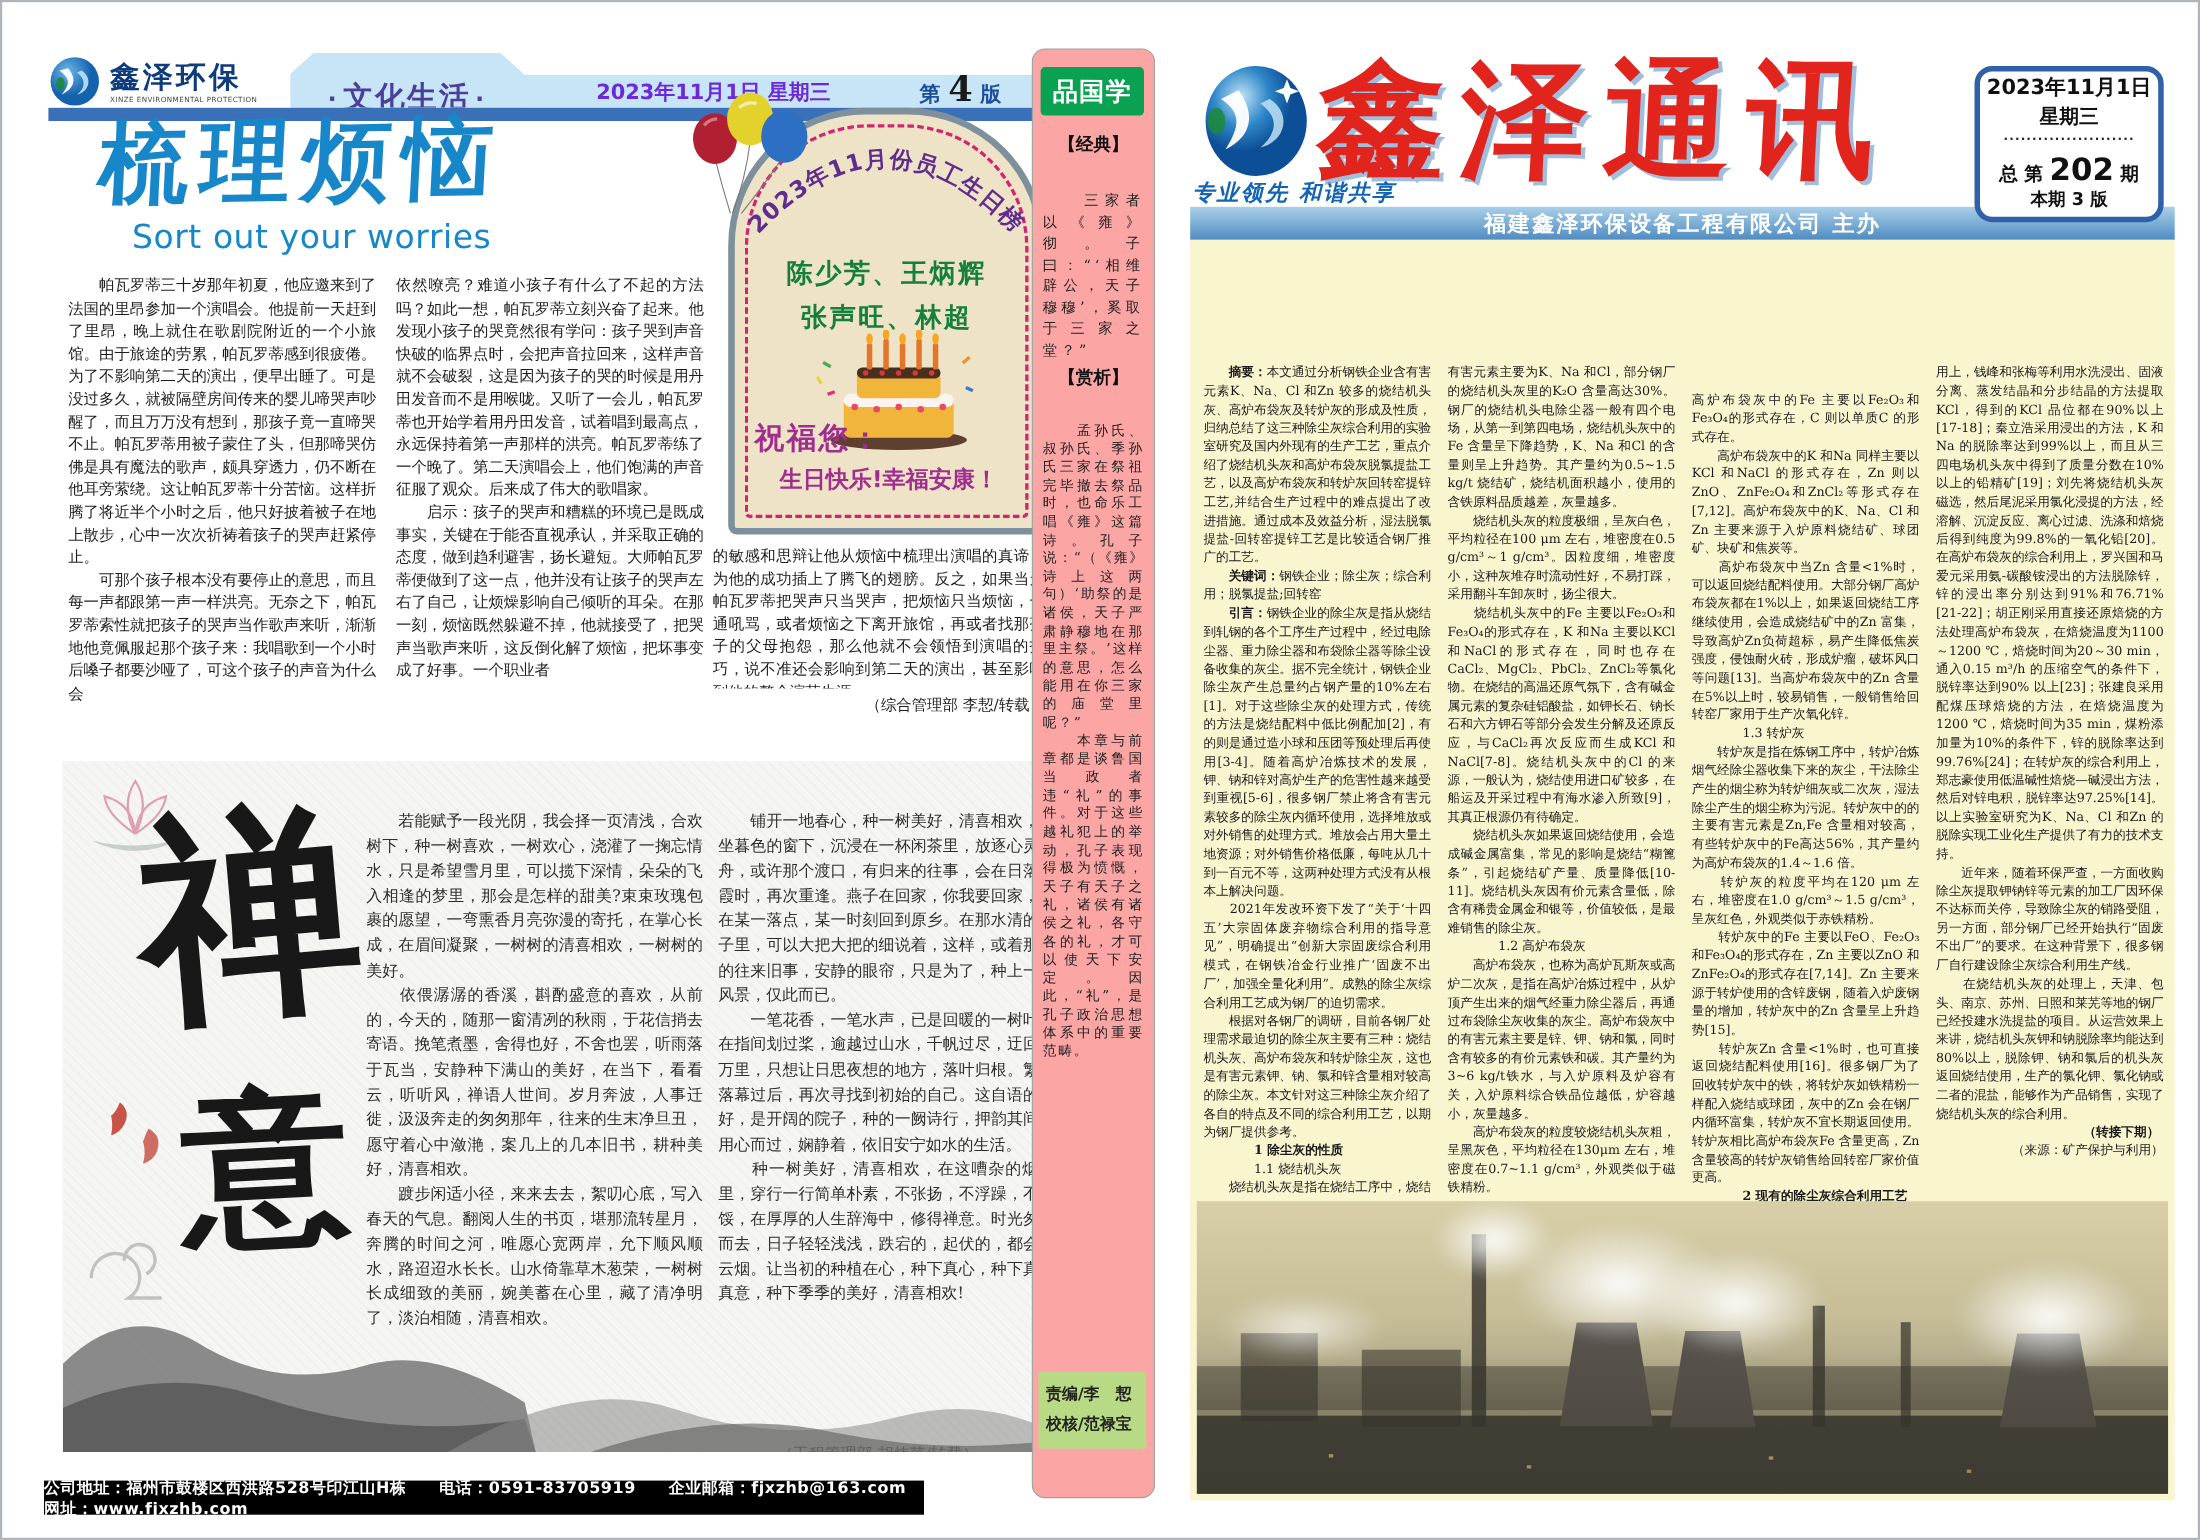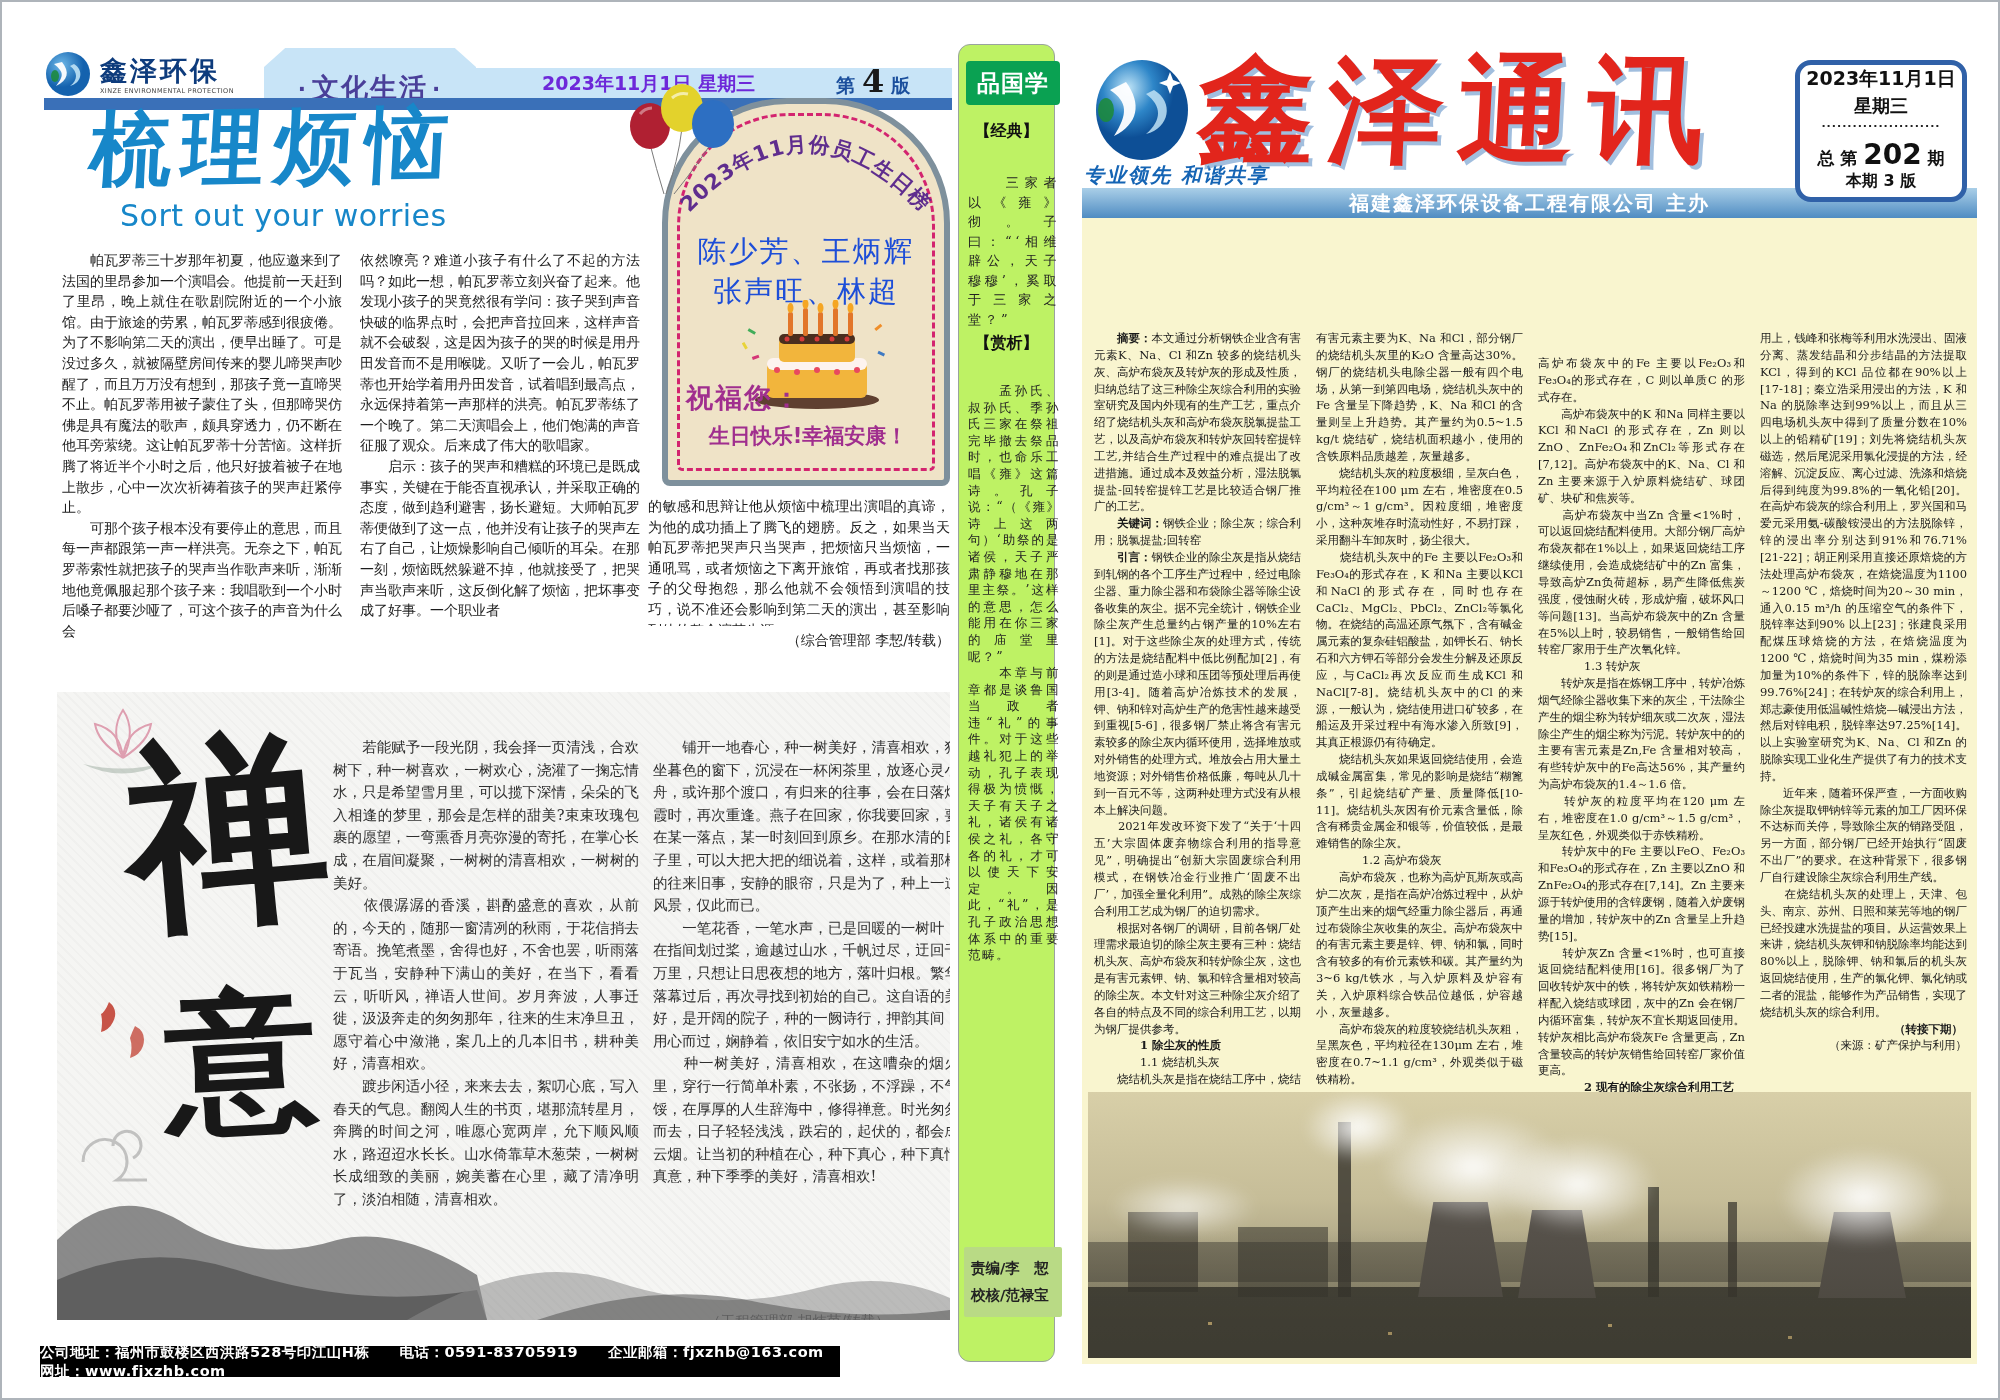--- a/index.html
+++ b/index.html
@@ -32,21 +32,21 @@
   .worry-c3{left:646px;top:494px;width:302px;height:130px;font-size:14px;line-height:20.6px;overflow:hidden;}
   .worry-by{left:646px;top:630px;width:302px;text-align:right;font-size:14px;color:#1c1c1c;}
 
   
   .bday{left:660px;top:96px;width:288px;height:388px;background:#efe3c7;border:6px solid #7e909c;
     border-radius:125px 125px 8px 8px;box-sizing:border-box;}
   .bday-inner{position:absolute;left:9px;top:9px;right:9px;bottom:9px;border:3px dashed #d3246f;
     border-radius:112px 112px 5px 5px;}
   .bday-arc{position:absolute;left:0;top:2px;width:100%;height:120px;}
   .bday-names{position:absolute;width:100%;text-align:center;font-family:"DejaVu Sans",sans-serif;
-    font-weight:normal;color:#1d4ed8;font-size:29px;letter-spacing:2px;}
+    font-weight:bold;color:#15803d;font-size:24px;letter-spacing:2px;}
   .bn1{top:128px;} .bn2{top:168px;}
   .bday-cake{position:absolute;left:74px;top:196px;}
   .bday-wishlabel{position:absolute;left:18px;top:276px;font-family:"DejaVu Sans",sans-serif;font-weight:bold;
     font-size:27px;color:#a02e8e;letter-spacing:2px;}
   .bday-wish{position:absolute;left:8px;top:318px;width:264px;text-align:center;font-family:"DejaVu Sans",sans-serif;
     font-weight:bold;font-size:21px;color:#a02e8e;letter-spacing:0px;}
   .balloons{left:618px;top:80px;}
 
   
   .zen{left:55px;top:690px;width:893px;height:628px;background:#f5f5f3;
@@ -62,21 +62,21 @@
   .lotus{left:6px;top:6px;opacity:.8;}
   .fish{left:34px;top:300px;opacity:.85;}
   .cloud{left:16px;top:420px;opacity:.5;}
   .zen-mountains{position:absolute;left:0;bottom:0;width:100%;height:150px;}
 
   
   .lp-footer{left:38px;top:1344px;width:800px;height:31px;background:#000000;color:#fff;
     font-family:"DejaVu Sans",sans-serif;font-weight:bold;font-size:14.5px;display:flex;align-items:center;justify-content:center;letter-spacing:.5px;}
 
   
-  .mid{left:956px;top:42px;width:97px;height:1318px;border:1.5px solid #9aa39f;border-radius:12px;background:#bef264;box-sizing:border-box;}
+  .mid{left:936px;top:42px;width:112px;height:1318px;border:1.5px solid #9aa39f;border-radius:12px;background:#fca5a5;box-sizing:border-box;}
   .mid-title{position:absolute;left:7px;top:16px;width:94px;height:44px;background:#0aa152;color:#fff;border-radius:4px;
     font-family:"DejaVu Sans",sans-serif;font-weight:bold;font-size:23px;display:flex;align-items:center;justify-content:center;letter-spacing:1px;}
   .mid-label{position:absolute;width:100%;text-align:center;font-weight:bold;font-size:16px;color:#111;}
   .ml1{top:76px;} .ml2{top:288px;}
   .mid-text{position:absolute;left:9px;width:92px;text-align:justify;white-space:pre-line;color:#222;}
   .mt1{top:128px;font-size:13px;line-height:19.5px;letter-spacing:3.5px;}
   .mt2{top:338px;font-size:12.5px;line-height:16.6px;letter-spacing:1.6px;height:680px;overflow:hidden;}
   .mid-editor{position:absolute;left:5px;top:1202px;width:98px;height:70px;background:#b9da85;border-radius:2px;
     font-family:"DejaVu Sans",sans-serif;font-weight:bold;font-size:14.5px;color:#222;display:flex;flex-direction:column;justify-content:center;padding-left:7px;box-sizing:border-box;line-height:1.85;}
 

